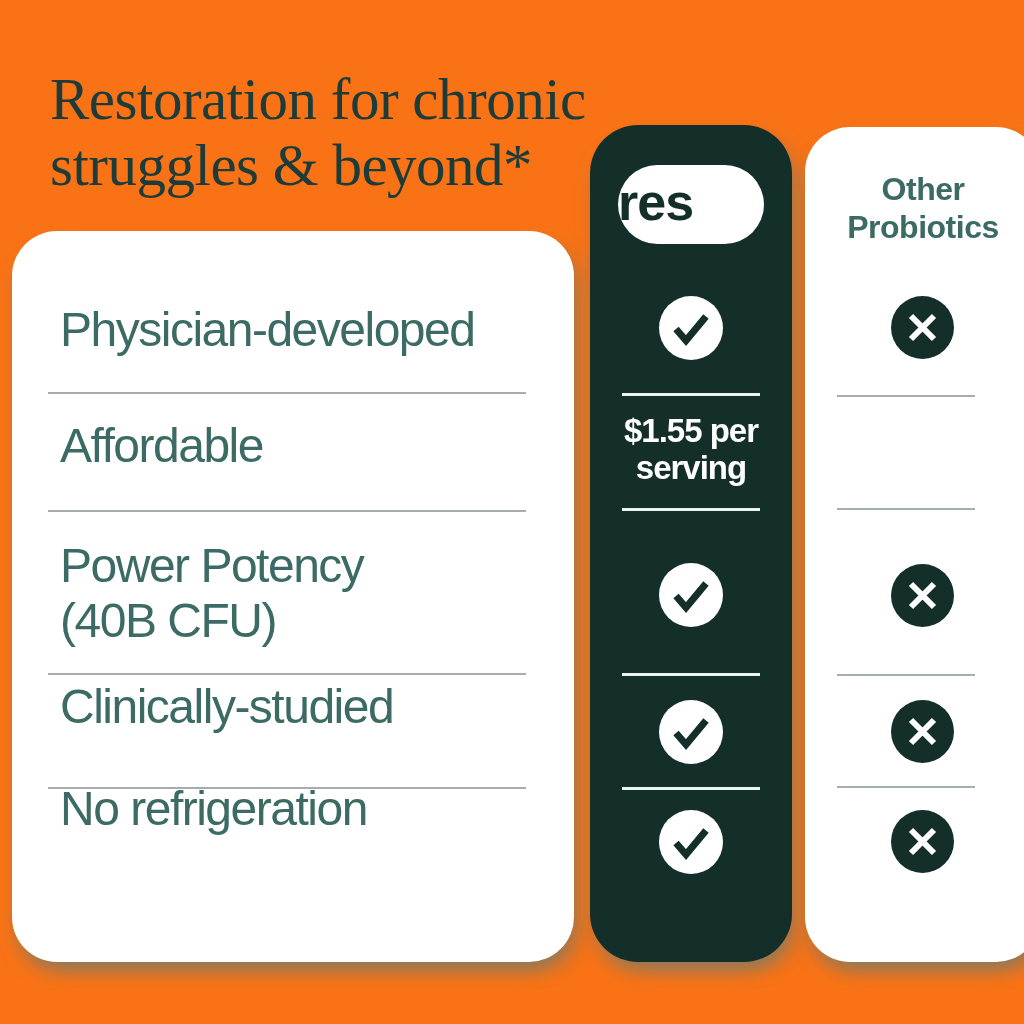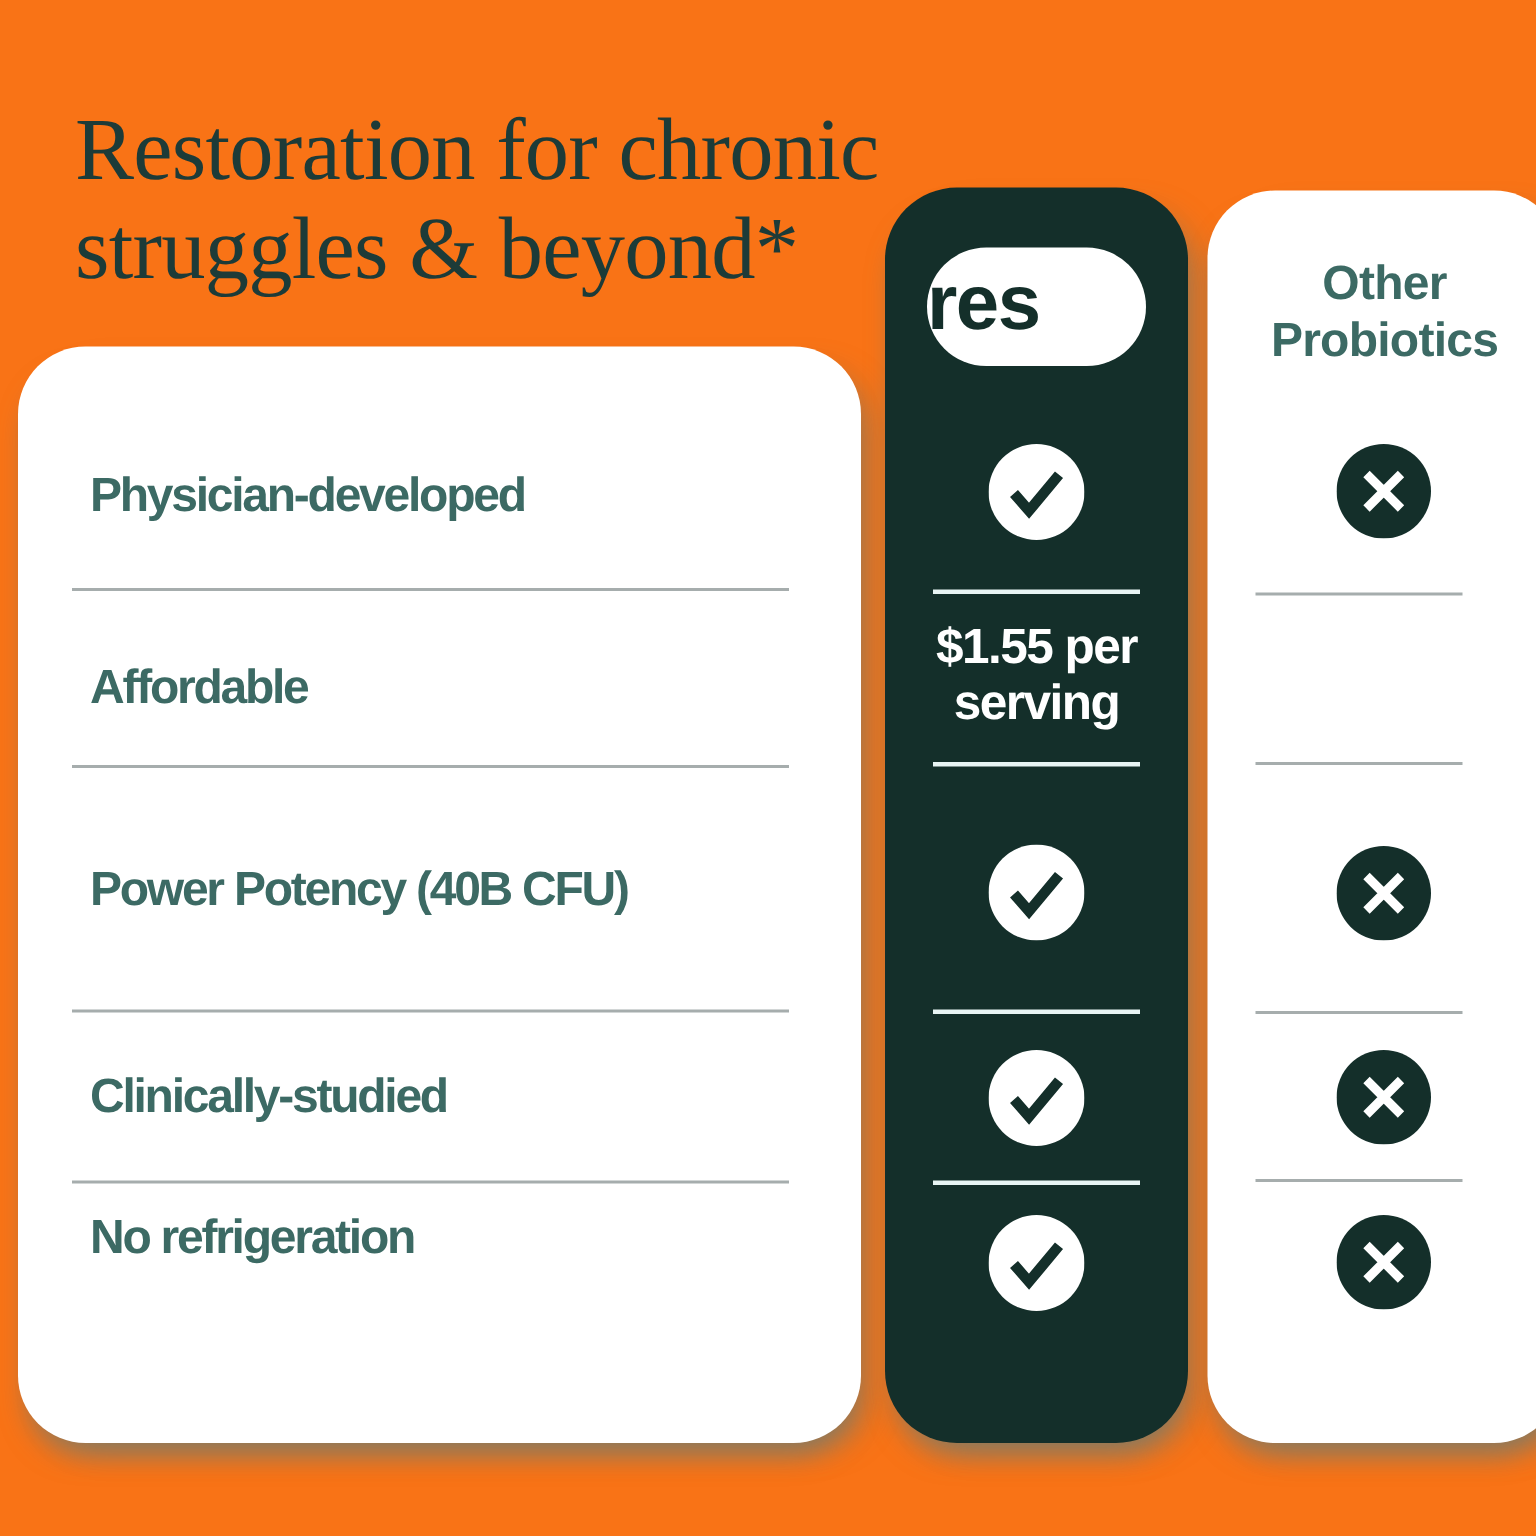--- a/index.html
+++ b/index.html
@@ -24,29 +24,29 @@
     box-shadow: 0 14px 18px -6px rgba(84,126,129,0.55),
                 14px 10px 22px -8px rgba(84,126,129,0.40);
   }
   .features-panel { left:12px;  top:231px; width:562px; height:731px; background:#ffffff; }
   .res-column     { left:590px; top:125px; width:202px; height:837px; background:#142f2a; border-radius:48px; }
   .other-column   { left:805px; top:127px; width:236px; height:835px; background:#ffffff; }
 
   
   .row-label {
     position:absolute; left:48px; transform:translateY(-50%);
-    color:#3c6a64; font-weight:bold; font-size:32px;
+    color:#3c6a64; font-weight:normal; font-size:48px;
     letter-spacing:-1.5px; line-height:1.15; white-space:nowrap;
   }
   .row-label.two-line { white-space:normal; width:380px; }
   .r1 { top:99px;  }
-  .r2 { top:227px; }
+  .r2 { top:215px; }
   .r3 { top:362px; }
-  .r4 { top:500px; }
-  .r5 { top:594px; }
+  .r4 { top:476px; }
+  .r5 { top:578px; }
 
   .divider {
     position:absolute; left:36px; width:478px; height:2px;
     background:#a6adad;
   }
   .features-panel .d1 { top:161px; }
   .features-panel .d2 { top:279px; }
   .features-panel .d3 { top:442px; }
   .features-panel .d4 { top:556px; }
 

